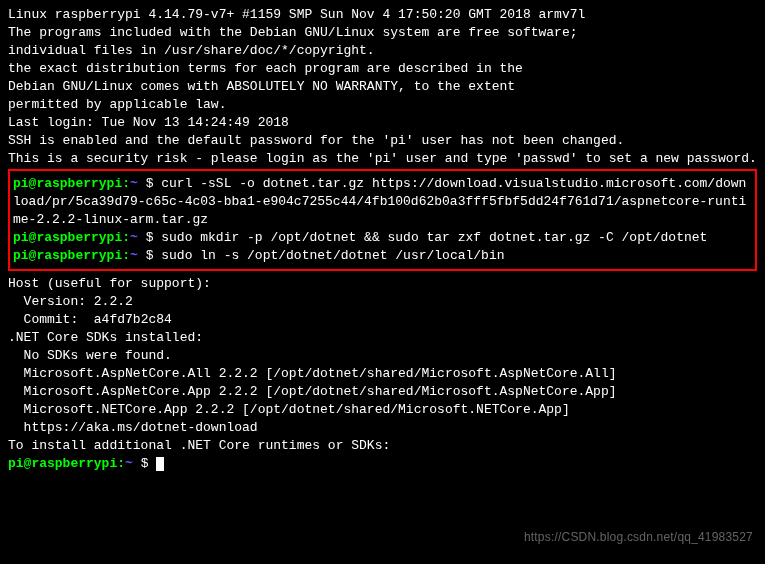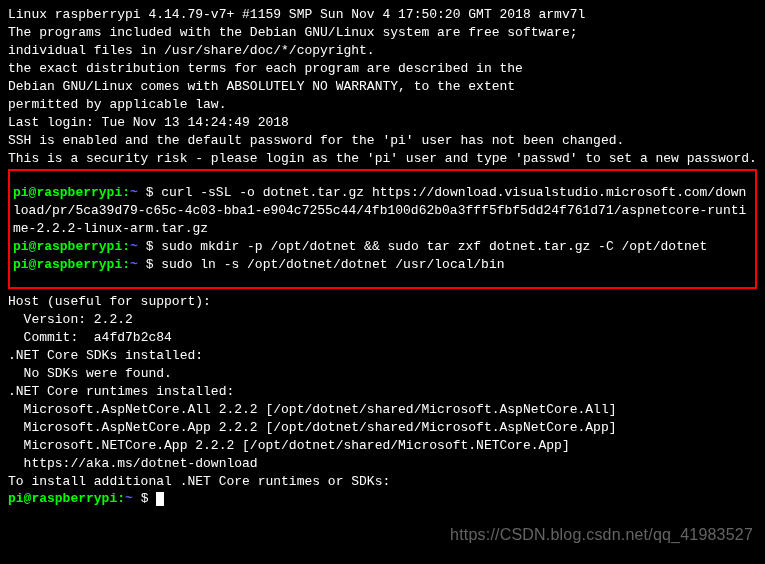--- a/index.html
+++ b/index.html
@@ -32,37 +32,37 @@
       font-weight: bold;
     }
     .prompt-dollar {
       color: #fff;
     }
     .cmd {
       color: #fff;
     }
     .highlight-box {
       border: 2px solid #ff0000;
-      padding: 13px 3px;
+      padding: 4px 3px;
       margin: 2px 0 4px 0;
     }
     .cursor {
       background: #fff;
       color: #fff;
       display: inline-block;
       width: 8px;
       height: 14px;
       vertical-align: text-bottom;
     }
     .watermark {
       position: absolute;
       right: 12px;
       bottom: 18px;
       color: rgba(180,180,180,0.55);
-      font-size: 16px;
+      font-size: 12px;
       font-family: sans-serif;
       pointer-events: none;
       letter-spacing: 0.2px;
       margin-top: 43px;
     }
   </style>
 </head>
 <body>
 
 <div>
@@ -88,21 +88,20 @@
   </div>
 
   <div class="line"></div>
   <div class="line">Host (useful for support):</div>
   <div class="line">  Version: 2.2.2</div>
   <div class="line">  Commit:  a4fd7b2c84</div>
   <div class="line"></div>
   <div class="line">.NET Core SDKs installed:</div>
   <div class="line">  No SDKs were found.</div>
   <div class="line"></div>
-  <div class="line">.NET Core runtimes installed:</div>
   <div class="line">  Microsoft.AspNetCore.All 2.2.2 [/opt/dotnet/shared/Microsoft.AspNetCore.All]</div>
   <div class="line">  Microsoft.AspNetCore.App 2.2.2 [/opt/dotnet/shared/Microsoft.AspNetCore.App]</div>
   <div class="line">  Microsoft.NETCore.App 2.2.2 [/opt/dotnet/shared/Microsoft.NETCore.App]</div>
   <div class="line"></div>
   <div class="line">  https://aka.ms/dotnet-download</div>
   <div class="line">To install additional .NET Core runtimes or SDKs:</div>
 
   <div class="line"><span class="prompt-user">pi@raspberrypi</span><span class="prompt-user">:</span><span class="prompt-tilde">~</span><span class="prompt-dollar"> $ </span><span class="cursor"></span></div>
 </div>
 

